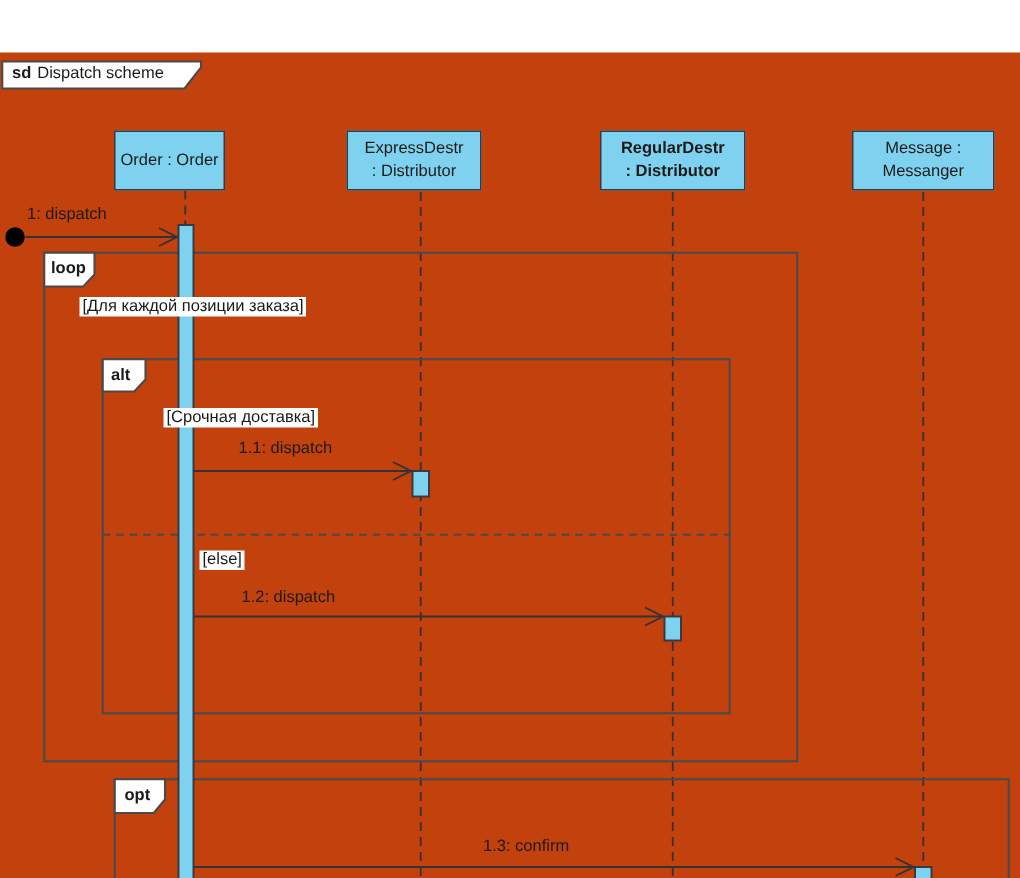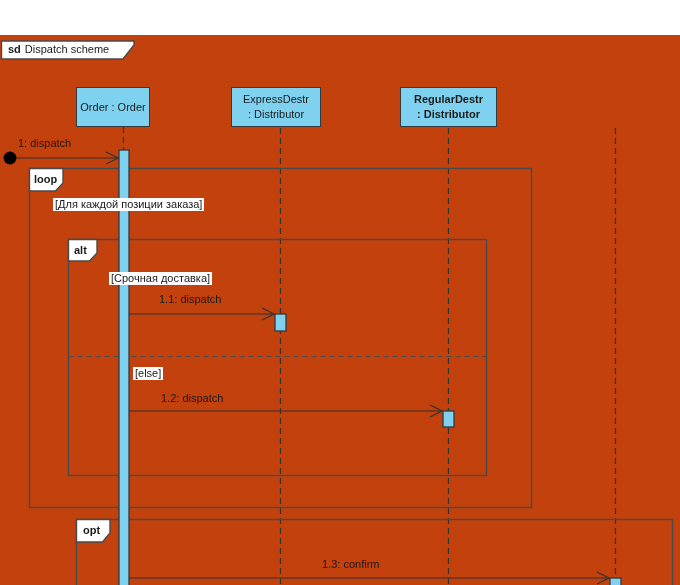--- a/index.html
+++ b/index.html
@@ -103,20 +103,24 @@
     <div></div>
   </div>
   <div class="hb hb-express">
     <div>ExpressDestr</div>
     <div>: Distributor</div>
   </div>
   <div class="hb hb-regular">
     <div>RegularDestr</div>
     <div>: Distributor</div>
   </div>
+  <div class="hb hb-message">
+    <div>Message :</div>
+    <div>Messanger</div>
+  </div>
 
   <div class="lbl op op-loop">loop</div>
   <div class="lbl op op-alt">alt</div>
   <div class="lbl op op-opt">opt</div>
 
   <div class="lbl guard g-loop">[Для каждой позиции заказа]</div>
   <div class="lbl guard g-if">[Срочная доставка]</div>
   <div class="lbl guard g-else">[else]</div>
 
   <div class="lbl m1">1: dispatch</div>

